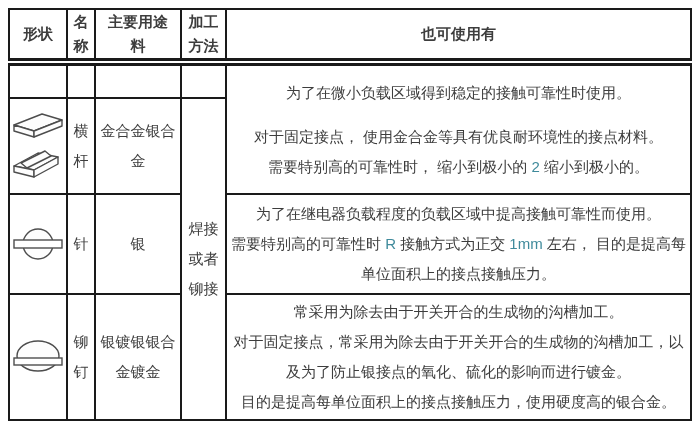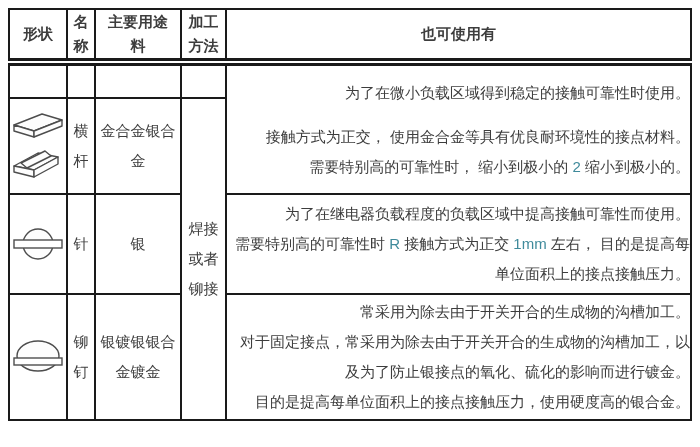--- a/index.html
+++ b/index.html
@@ -45,21 +45,21 @@
   tr.r-bar td.cell-shape{height:96px;}
   tr.r-pin td.cell-shape{height:100px;}
   tr.r-rivet td.cell-shape{height:126px;}
   td.cell-shape{text-align:center;}
   td.cell-name,td.cell-material,td.cell-method{
     text-align:center;
     white-space:pre-line;
     line-height:30px;
   }
   td.cell-usage{
-    text-align:right;
+    text-align:center;
     padding:2px 4px;
   }
   td.cell-usage p{
     margin:0;
     line-height:30px;
     font-size:15px;
   }
   td.usage-a p:first-child{margin-bottom:14px;}
   span.hl{color:var(--hl-color);}
   svg{display:block;margin:0 auto;}
@@ -90,21 +90,21 @@
     </tr>
   </thead>
   <tbody>
     <tr class="r-empty">
       <td class="cell-shape"></td>
       <td class="cell-name"></td>
       <td class="cell-material"></td>
       <td class="cell-method"></td>
       <td class="cell-usage usage-a" rowspan="2">
           <p><span>为了在微小负载区域得到稳定的接触可靠性时使用。</span></p>
-          <p><span>接触方式为正交， 使用金合金等具有优良耐环境性的接点材料。</span></p>
+          <p><span>对于固定接点， 使用金合金等具有优良耐环境性的接点材料。</span></p>
           <p><span>需要特别高的可靠性时， 缩小到极小的 </span><span class="hl">2</span><span> 缩小到极小的。</span></p>
         </td>
     </tr>
     <tr class="r-bar">
       <td class="cell-shape">
         <svg width="54" height="72" viewBox="0 0 54 72">
           <path class="shape-stroke" d="M3,15 L31,4 L51,10 L23,21 Z"></path>
           <path class="shape-stroke" d="M3,15 L3,21 L23,27 L23,21 Z"></path>
           <path class="shape-stroke" d="M23,21 L23,27 L51,16 L51,10 Z"></path>
           <path class="shape-stroke" d="M3,56 L27,43 L47,47 L23,60 Z"></path>

